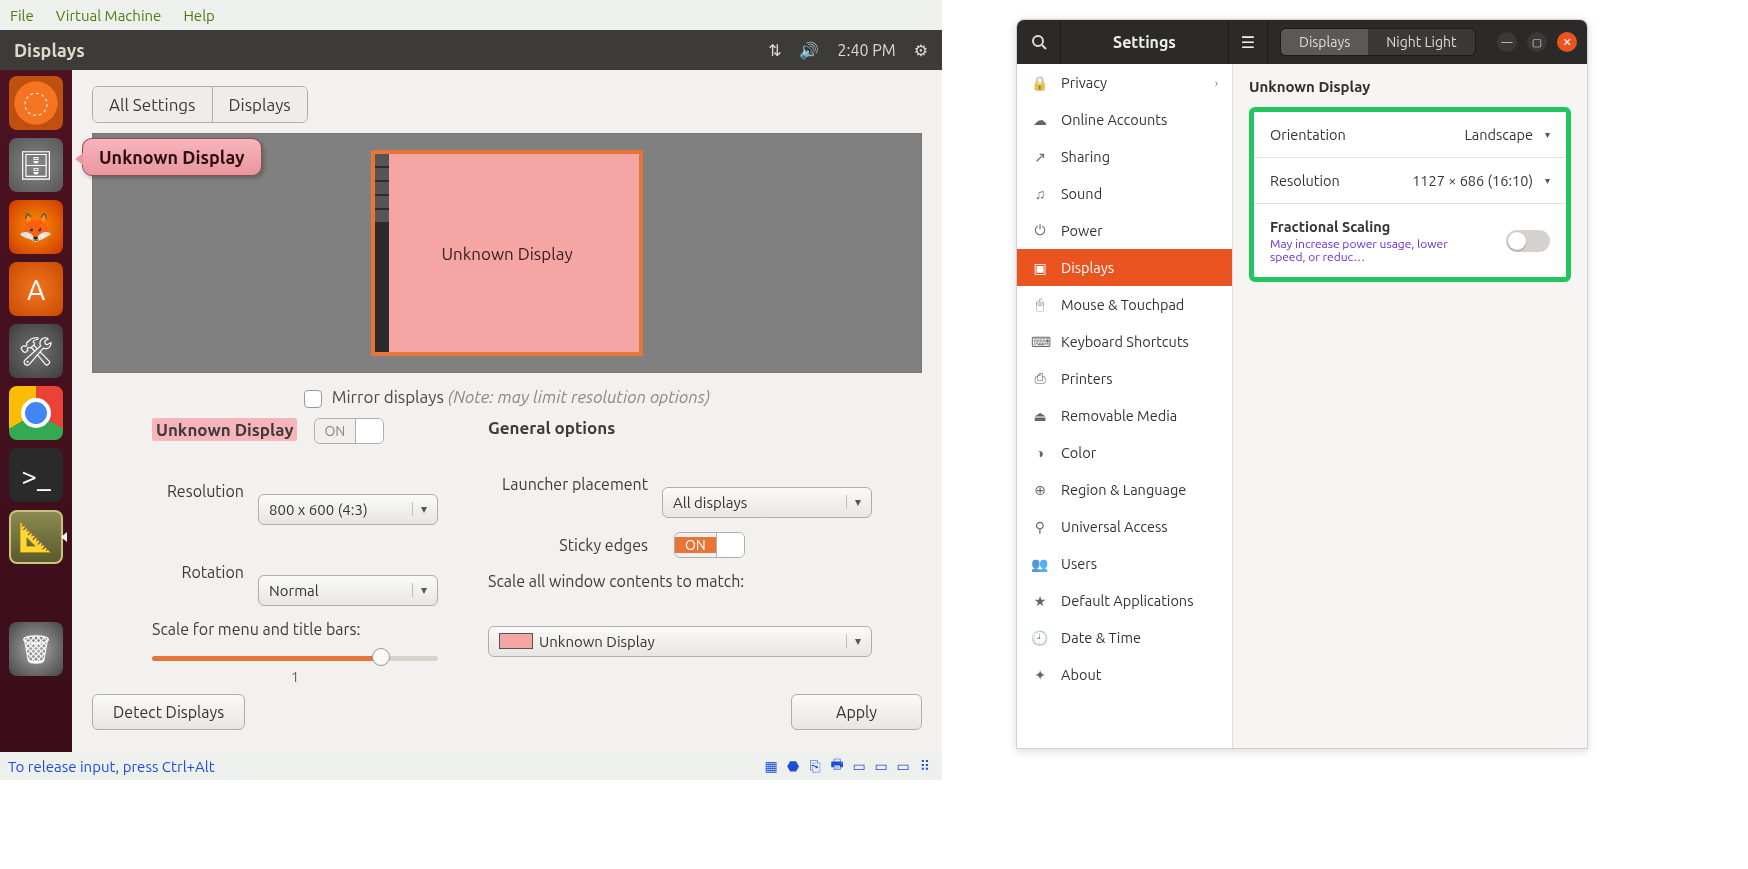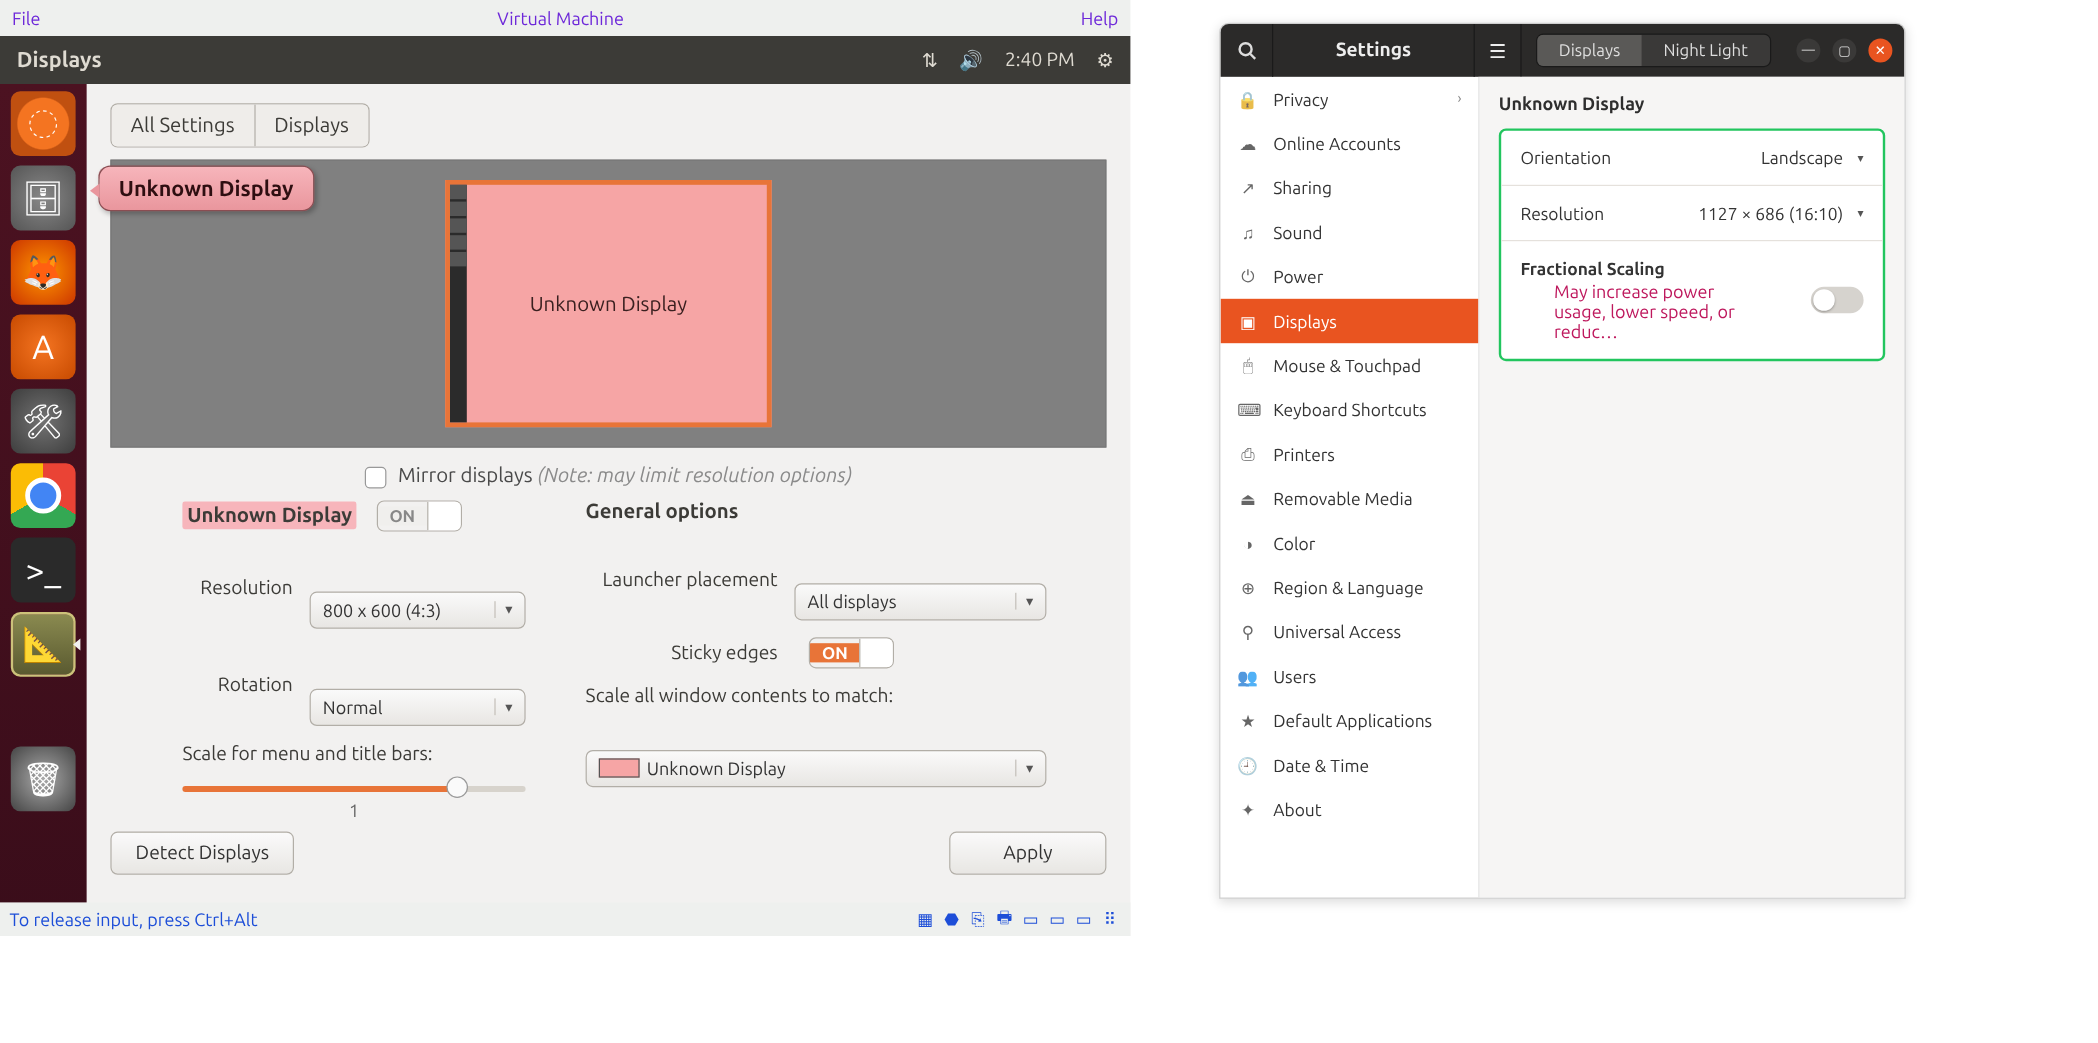--- a/index.html
+++ b/index.html
@@ -1,20 +1,20 @@
 <!DOCTYPE html>
 <html><head>
 <meta charset="utf-8">
 <style>
 * { margin:0; padding:0; box-sizing:border-box; font-family:Ubuntu,Cantarell,"Segoe UI",sans-serif; }
 body { width:1748px; height:869px; background:#fff; position:relative; overflow:hidden; }
 
 
 .vm { position:absolute; left:0; top:0; width:942px; height:780px; display:flex; flex-direction:column; }
-.vm-menubar { height:30px; background:#eef0ee; display:flex; align-items:center; padding:0 10px; gap:4px; font-size:15px; color:#6d28d9;justify-content:space-between; }
+.vm-menubar { height:30px; background:#eef0ee; display:flex; align-items:center; padding:0 10px; gap:22px; font-size:15px; color:#4d7c0f; }
 .vm-menubar span { cursor:default; }
 .vm-title { height:40px; background:#3c3b37; color:#dfdbd2; display:flex; align-items:center; padding:0 14px; font-size:18px; font-weight:bold; }
 .vm-title .right { margin-left:auto; display:flex; align-items:center; gap:18px; font-weight:normal; font-size:16px; color:#dfdbd2; }
 .vm-title .ico { font-size:16px; }
 
 .vm-body { flex:1; display:flex; background:#f2f1f0; position:relative; }
 
 
 .launcher { width:72px; background:#4a0f24 linear-gradient(#4c1221,#3a0d1a); display:flex; flex-direction:column; align-items:center; padding-top:6px; gap:8px; }
 .lch-item { width:54px; height:54px; border-radius:8px; display:flex; align-items:center; justify-content:center; font-size:28px; color:#fff; position:relative; }
@@ -50,21 +50,21 @@
 .monitor .ltbar i{display:block;height:12px;background:#555;margin-bottom:2px;}
 
 .mirror-row { text-align:center; padding:14px 0 10px; font-size:17px; color:#4a4a4a; }
 .mirror-row .note { color:#8a8a8a; font-style:italic; }
 .chkbox { display:inline-block;width:18px;height:18px;border:1px solid #999;border-radius:4px;vertical-align:middle;margin-right:6px;background:#fff;}
 
 .form { display:flex; gap:50px; padding:0 60px; }
 .col { flex:1; }
 .col h4 { font-size:17px; font-weight:bold; color:#3c3b37; margin-bottom:14px; display:inline-block;}
 .hl { background:#f7b5bb; padding:2px 4px; border-radius:2px;}
-.toggle-on { display:inline-flex; align-items:center; margin-left:12px; border:1px solid #b2aea7; border-radius:6px; overflow:hidden; height:26px; font-size:14px; font-weight:bold;}
+.toggle-on { display:inline-flex; align-items:center; margin-left:12px; border:1px solid #b2aea7; border-radius:6px; overflow:hidden; height:26px; font-size:14px; font-weight:normal;}
 .toggle-on .lab{padding:0 10px;color:#888;background:#f0efed;}
 .toggle-on.active .lab{color:#fff;background:#e87438;}
 .toggle-on .knob{width:28px;height:100%;background:#fff;border-left:1px solid #b2aea7;}
 
 .frow { display:flex; align-items:center; gap:14px; margin-bottom:14px; font-size:16px; color:#3c3b37;}
 .frow label { width:92px; text-align:right; }
 .col:nth-child(2) .frow label{width:160px;}
 .select { border:1px solid #b2aea7; border-radius:6px; background:linear-gradient(#fafafa,#e8e6e3); padding:6px 28px 6px 10px; font-size:15px; color:#333; position:relative; min-width:180px; display:flex; align-items:center;margin-top:36px;}
 .select::after{content:"▾";position:absolute;right:10px;top:50%;transform:translateY(-50%);color:#555;font-size:12px;border-left:1px solid #c3bfb8;padding-left:8px;}
 .select.wide{min-width:210px;}
@@ -101,26 +101,26 @@
 .gbody { display:flex; height:calc(100% - 44px); }
 .gside { width:216px; border-right:1px solid #ddd; overflow-y:hidden; }
 .gitem { display:flex; align-items:center; gap:12px; padding:10px 14px; font-size:14.5px; color:#333; cursor:pointer; border-bottom:0; }
 .gitem.active { background:#e95420; color:#fff; }
 .gitem .ico { width:18px; text-align:center; font-size:14px; color:inherit; opacity:.75;}
 .gitem .chev { margin-left:auto; font-size:12px; color:#888;}
 .gitem.active .ico{opacity:1;}
 
 .gmain { flex:1; background:#f6f5f4; padding:14px 16px; }
 .gmain h3 { font-size:15px; font-weight:bold; color:#2e2e2e; margin-bottom:12px;}
-.card { background:#fff; border:2px solid #22c55e; border-radius:6px; }
+.card { background:#fff; border:5px solid #22c55e; border-radius:6px; }
 .crow { display:flex; align-items:center; padding:14px 16px; font-size:14.5px; color:#333; border-bottom:1px solid #e5e1dc;}
 .crow:last-child{border-bottom:0;gap:43px;}
 .crow .val { margin-left:auto; display:flex; align-items:center; gap:8px; color:#333;}
 .crow .drop::after{content:"▾"; font-size:10px; margin-left:4px; color:#555;}
-.crow .sub { font-size:15px; color:#be185d; margin-top:2px;margin-left:28px;}
+.crow .sub { font-size:12px; color:#6d28d9; margin-top:2px;}
 .crow .col2{display:flex;flex-direction:column;}
 
 .gtoggle { width:44px; height:22px; background:#d6d3ce; border-radius:11px; position:relative;}
 .gtoggle::after{content:"";position:absolute;left:2px;top:2px;width:18px;height:18px;border-radius:50%;background:#fff;box-shadow:0 1px 2px rgba(0,0,0,.3);}
 
 svg{display:block;}
 </style>
 </head>
 <body>
 

